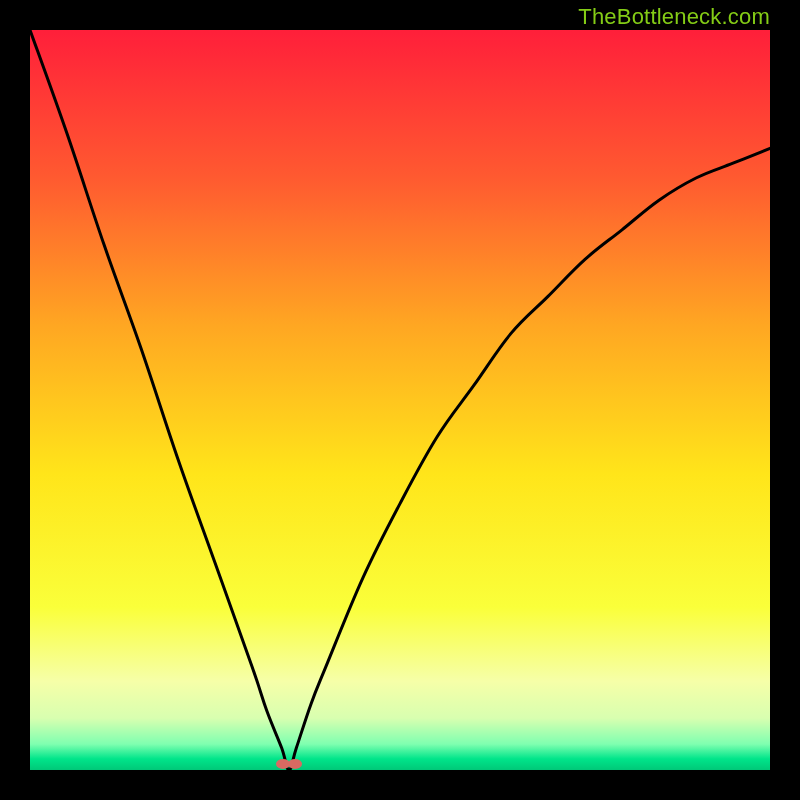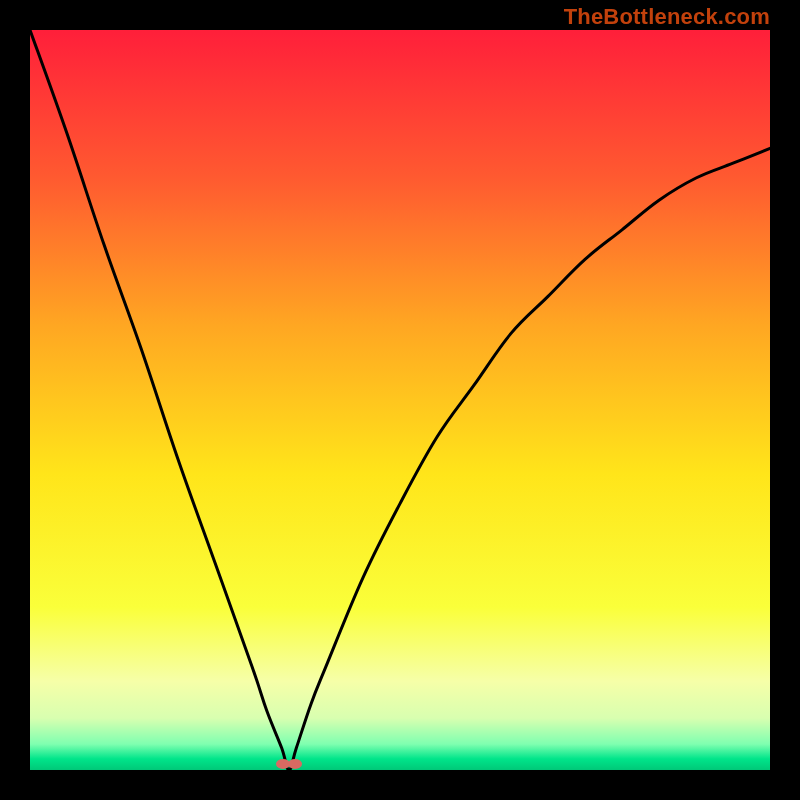--- a/index.html
+++ b/index.html
@@ -24,23 +24,23 @@
     top: 30px;
     left: 30px;
     width: 740px;
     height: 740px;
     overflow: hidden;
   }
   .attribution {
     position: absolute;
     top: 4px;
     right: 30px;
-    color: #c2410c;
+    color: #84cc16;
     font-size: 22px;
-    font-weight: 700;
+    font-weight: 400;
     letter-spacing: 0.2px;
   }
   svg.gradient {
     position: absolute;
     top: 0;
     left: 0;
   }
   svg.curve {
     position: absolute;
     top: 0;

